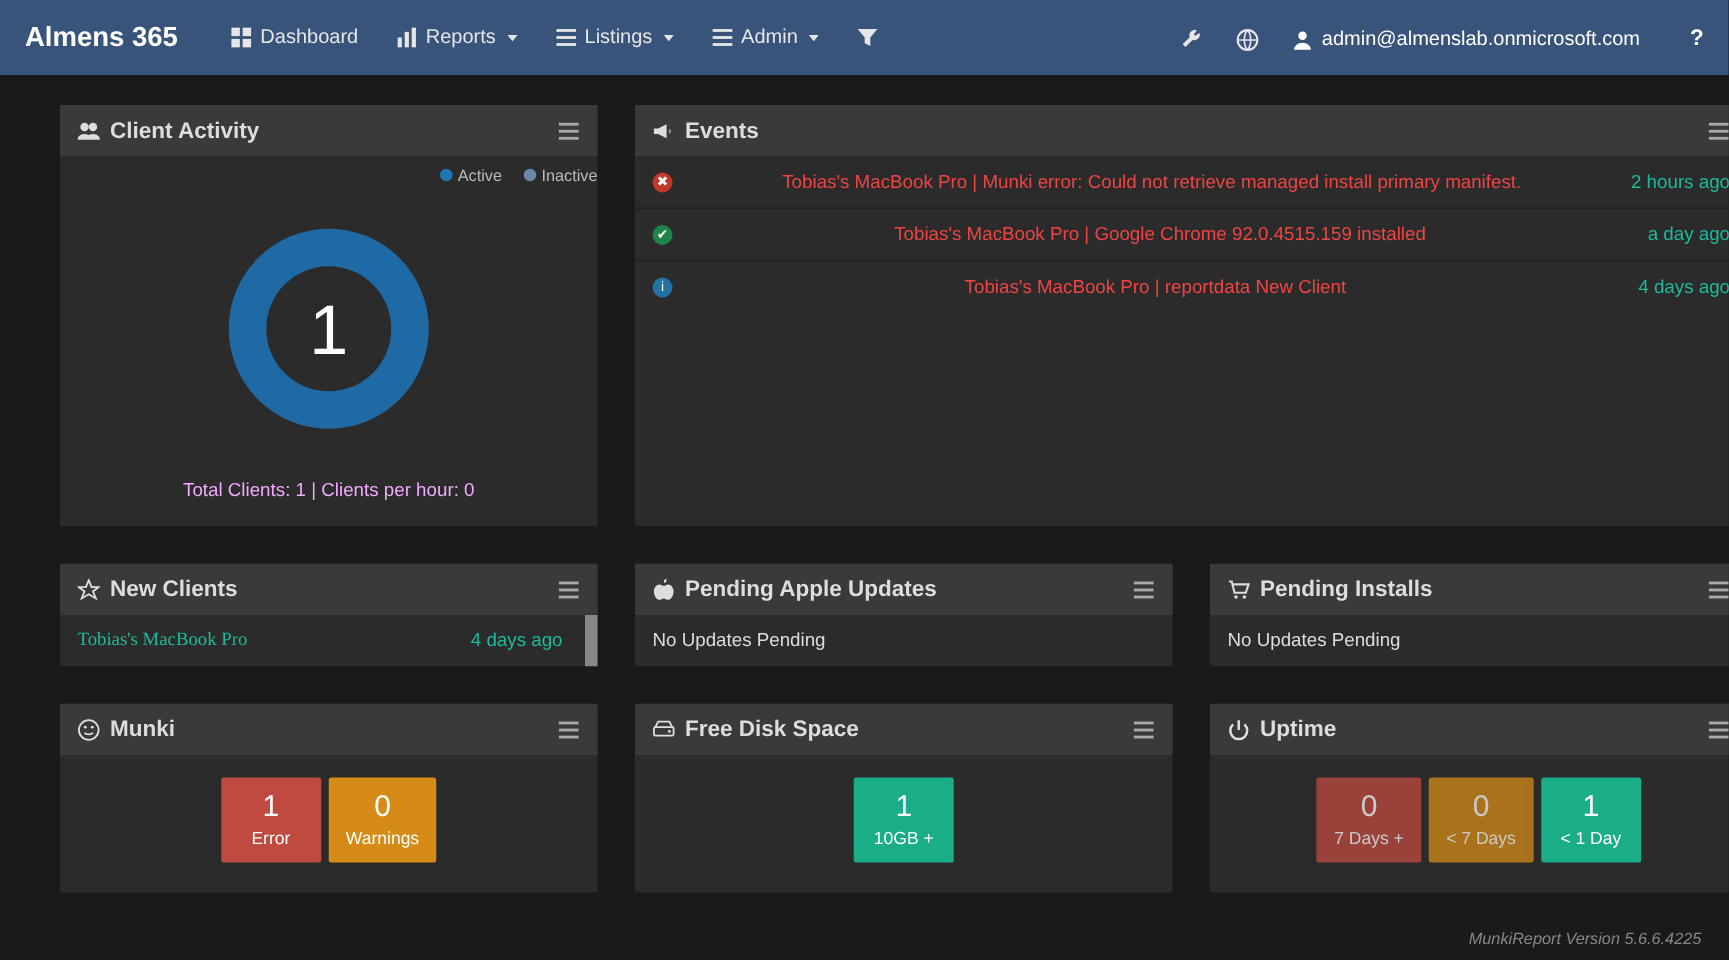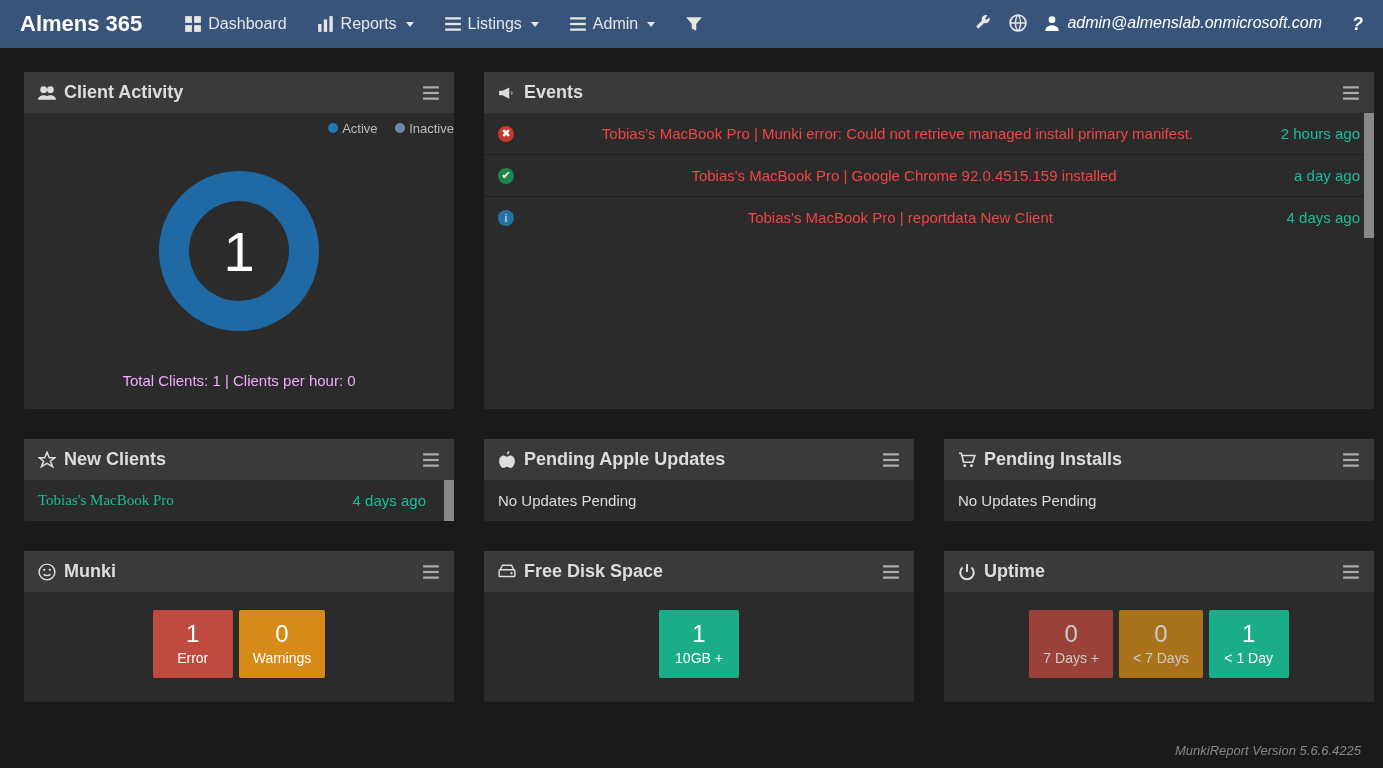--- a/index.html
+++ b/index.html
@@ -6,21 +6,21 @@
 body {
   font-family: -apple-system, BlinkMacSystemFont, "Segoe UI", Helvetica, Arial, sans-serif;
   background: #1a1a1a;
   color: #ccc;
   width: 1383px;
   height: 768px;
   overflow: hidden;
 }
 .navbar {
   background: #38547b;
-  height: 48px;
+  height: 60px;
   display: flex;
   align-items: center;
   padding: 0 20px;
   color: #fff;
 }
 .brand {
   font-size: 22px;
   font-weight: 600;
   margin-right: 30px;
 }
@@ -34,26 +34,26 @@
   cursor: pointer;
   color: #e6e6e6;
 }
 .nav-item .caret {
   width: 0; height: 0;
   border-left: 4px solid transparent;
   border-right: 4px solid transparent;
   border-top: 5px solid #e6e6e6;
   margin-left: 3px;
 }
-.nav-right { margin-left: auto; display: flex; align-items: flex-start; gap: 16px; font-style: italic; }
+.nav-right { margin-left: auto; display: flex; align-items: flex-end; gap: 26px; }
 .nav-right .icon-btn { cursor: pointer; color: #e6e6e6; font-size: 16px; }
 .user-menu { display: flex; align-items: center; gap: 6px; font-size: 16px; cursor: pointer; }
 .help { font-size: 18px; font-weight: bold; cursor: pointer; margin-left: 8px; }
 
-.content { padding: 24px; display: grid; grid-template-columns: 430px 430px 430px; gap: 30px; }
+.content { padding: 24px; display: grid; grid-template-columns: 430px 430px 430px; gap: 30px; margin-left: 24px; }
 .wide { grid-column: span 2; }
 .panel { background: #2b2b2b; border-radius: 2px; }
 .panel-head {
   background: #3a3a3a;
   padding: 10px 14px;
   display: flex;
   align-items: center;
   gap: 8px;
   font-size: 18px;
   font-weight: 600;

